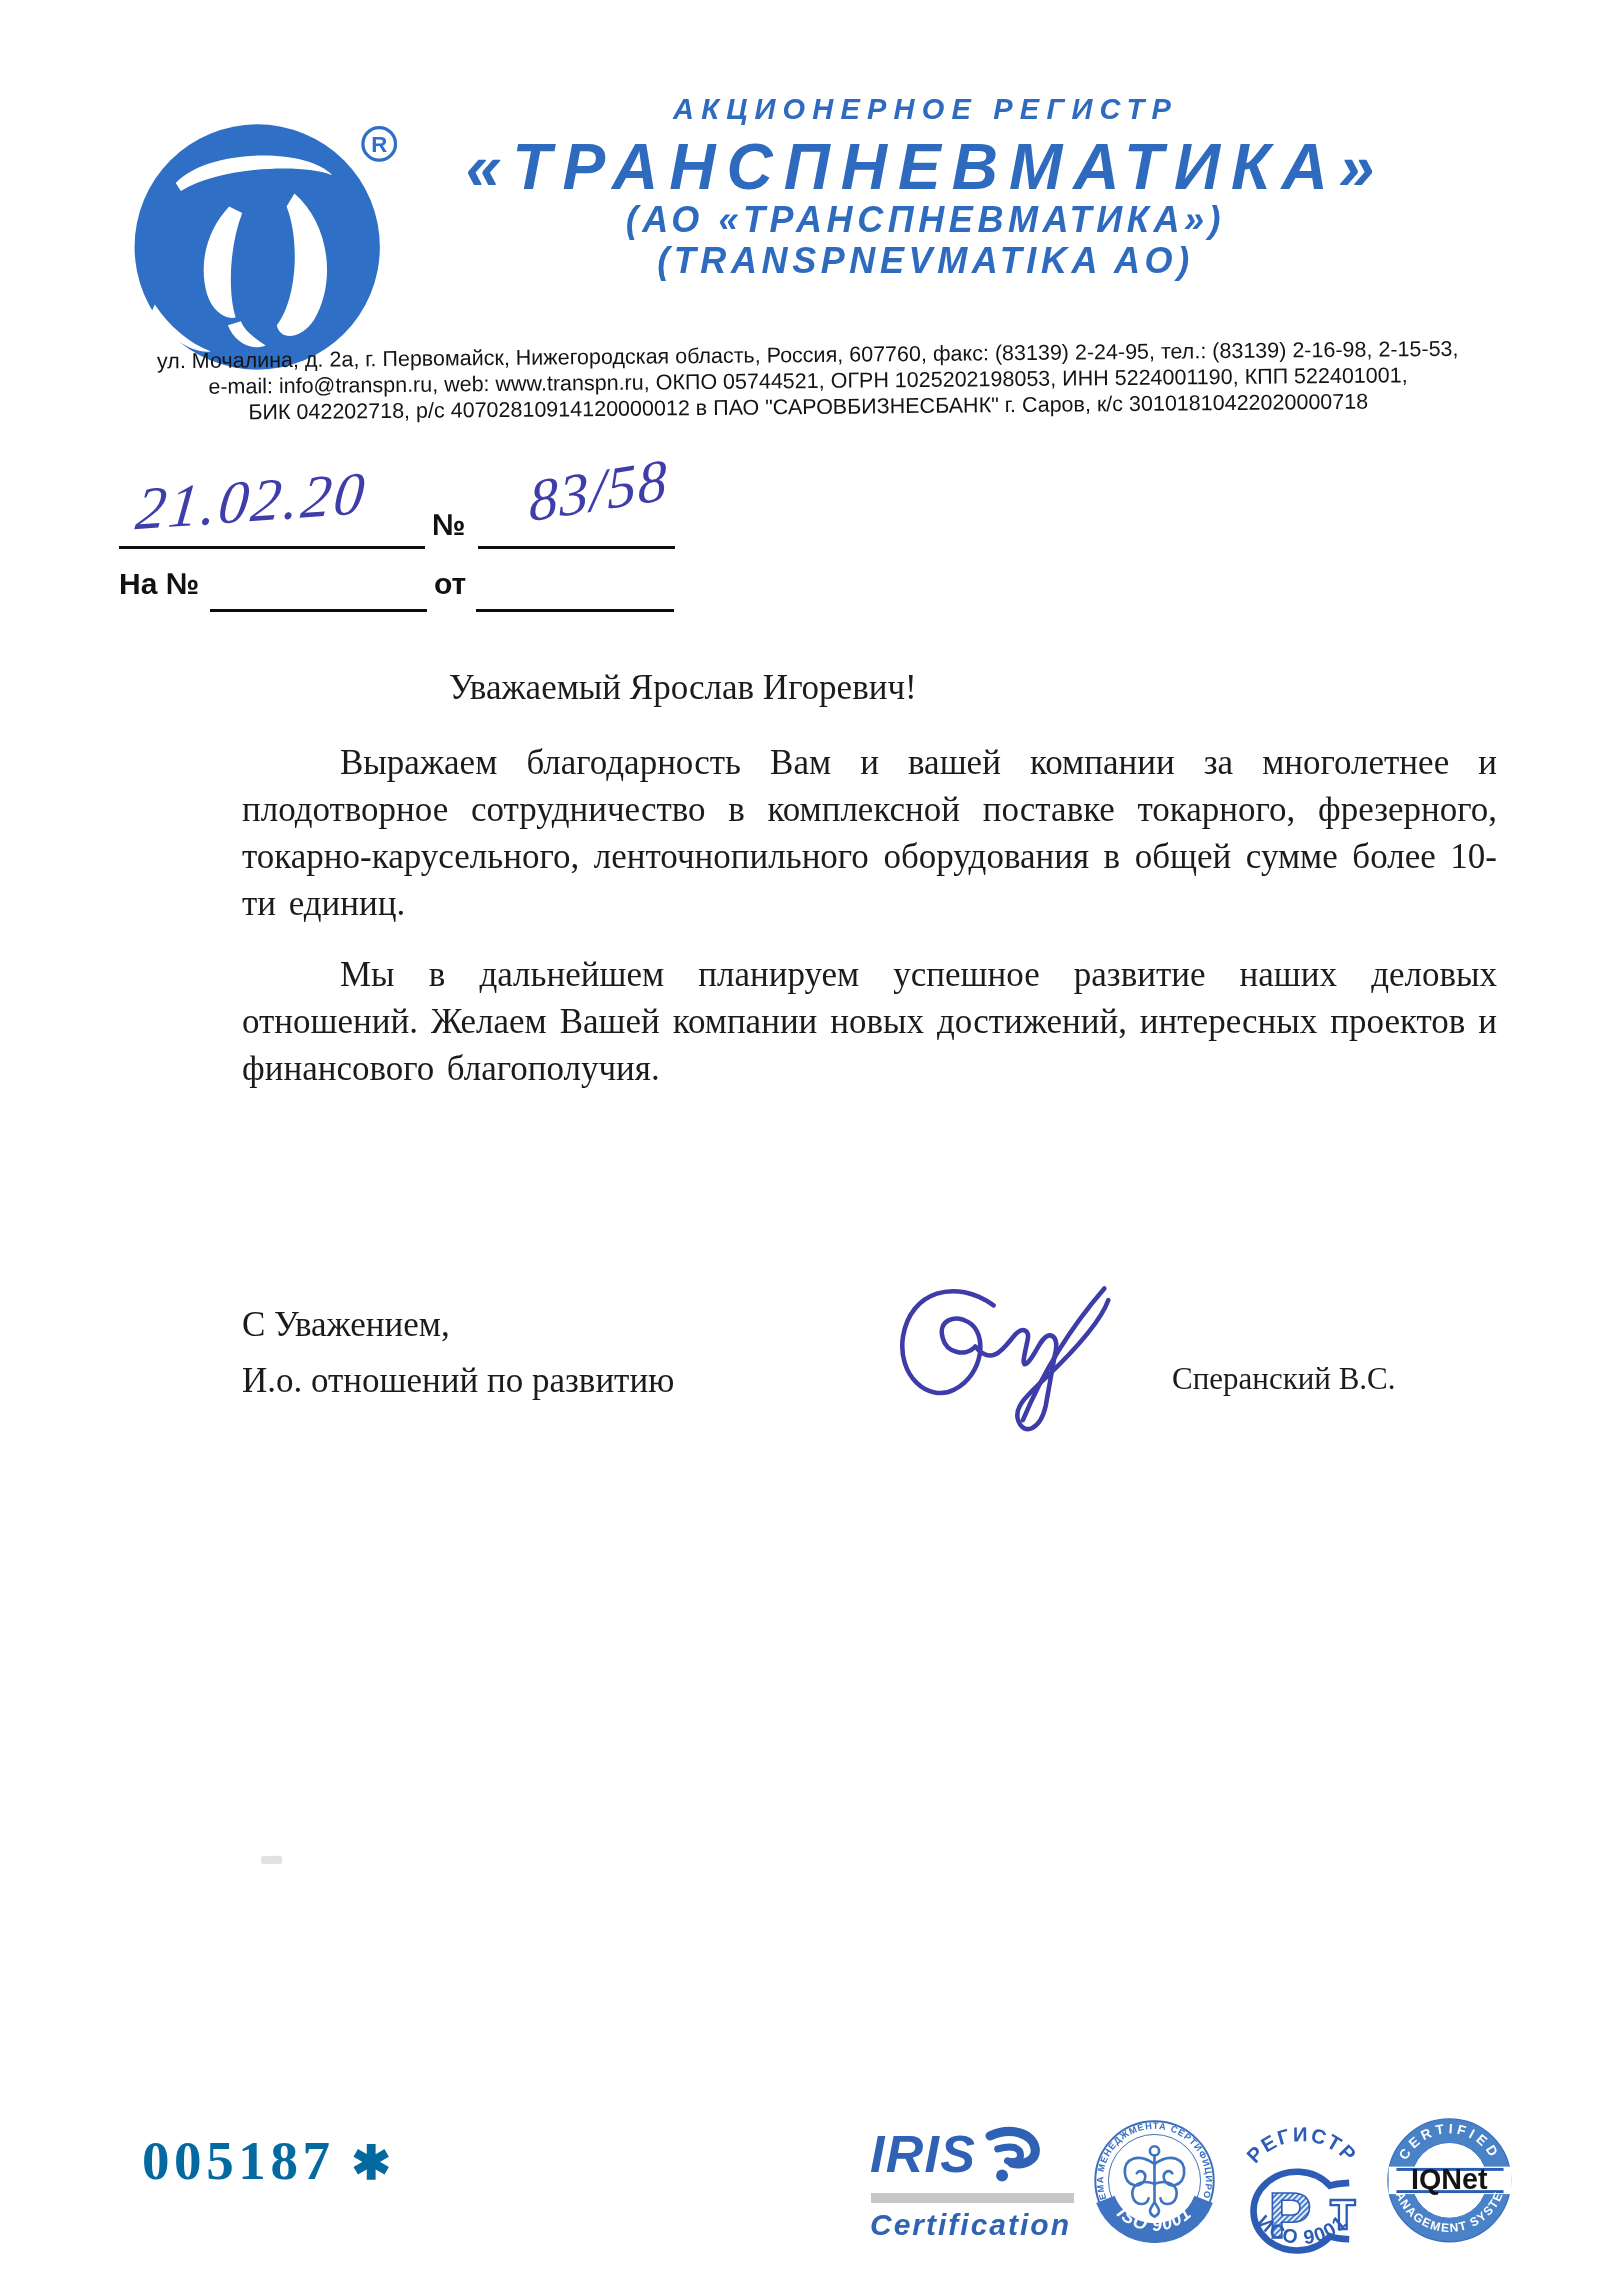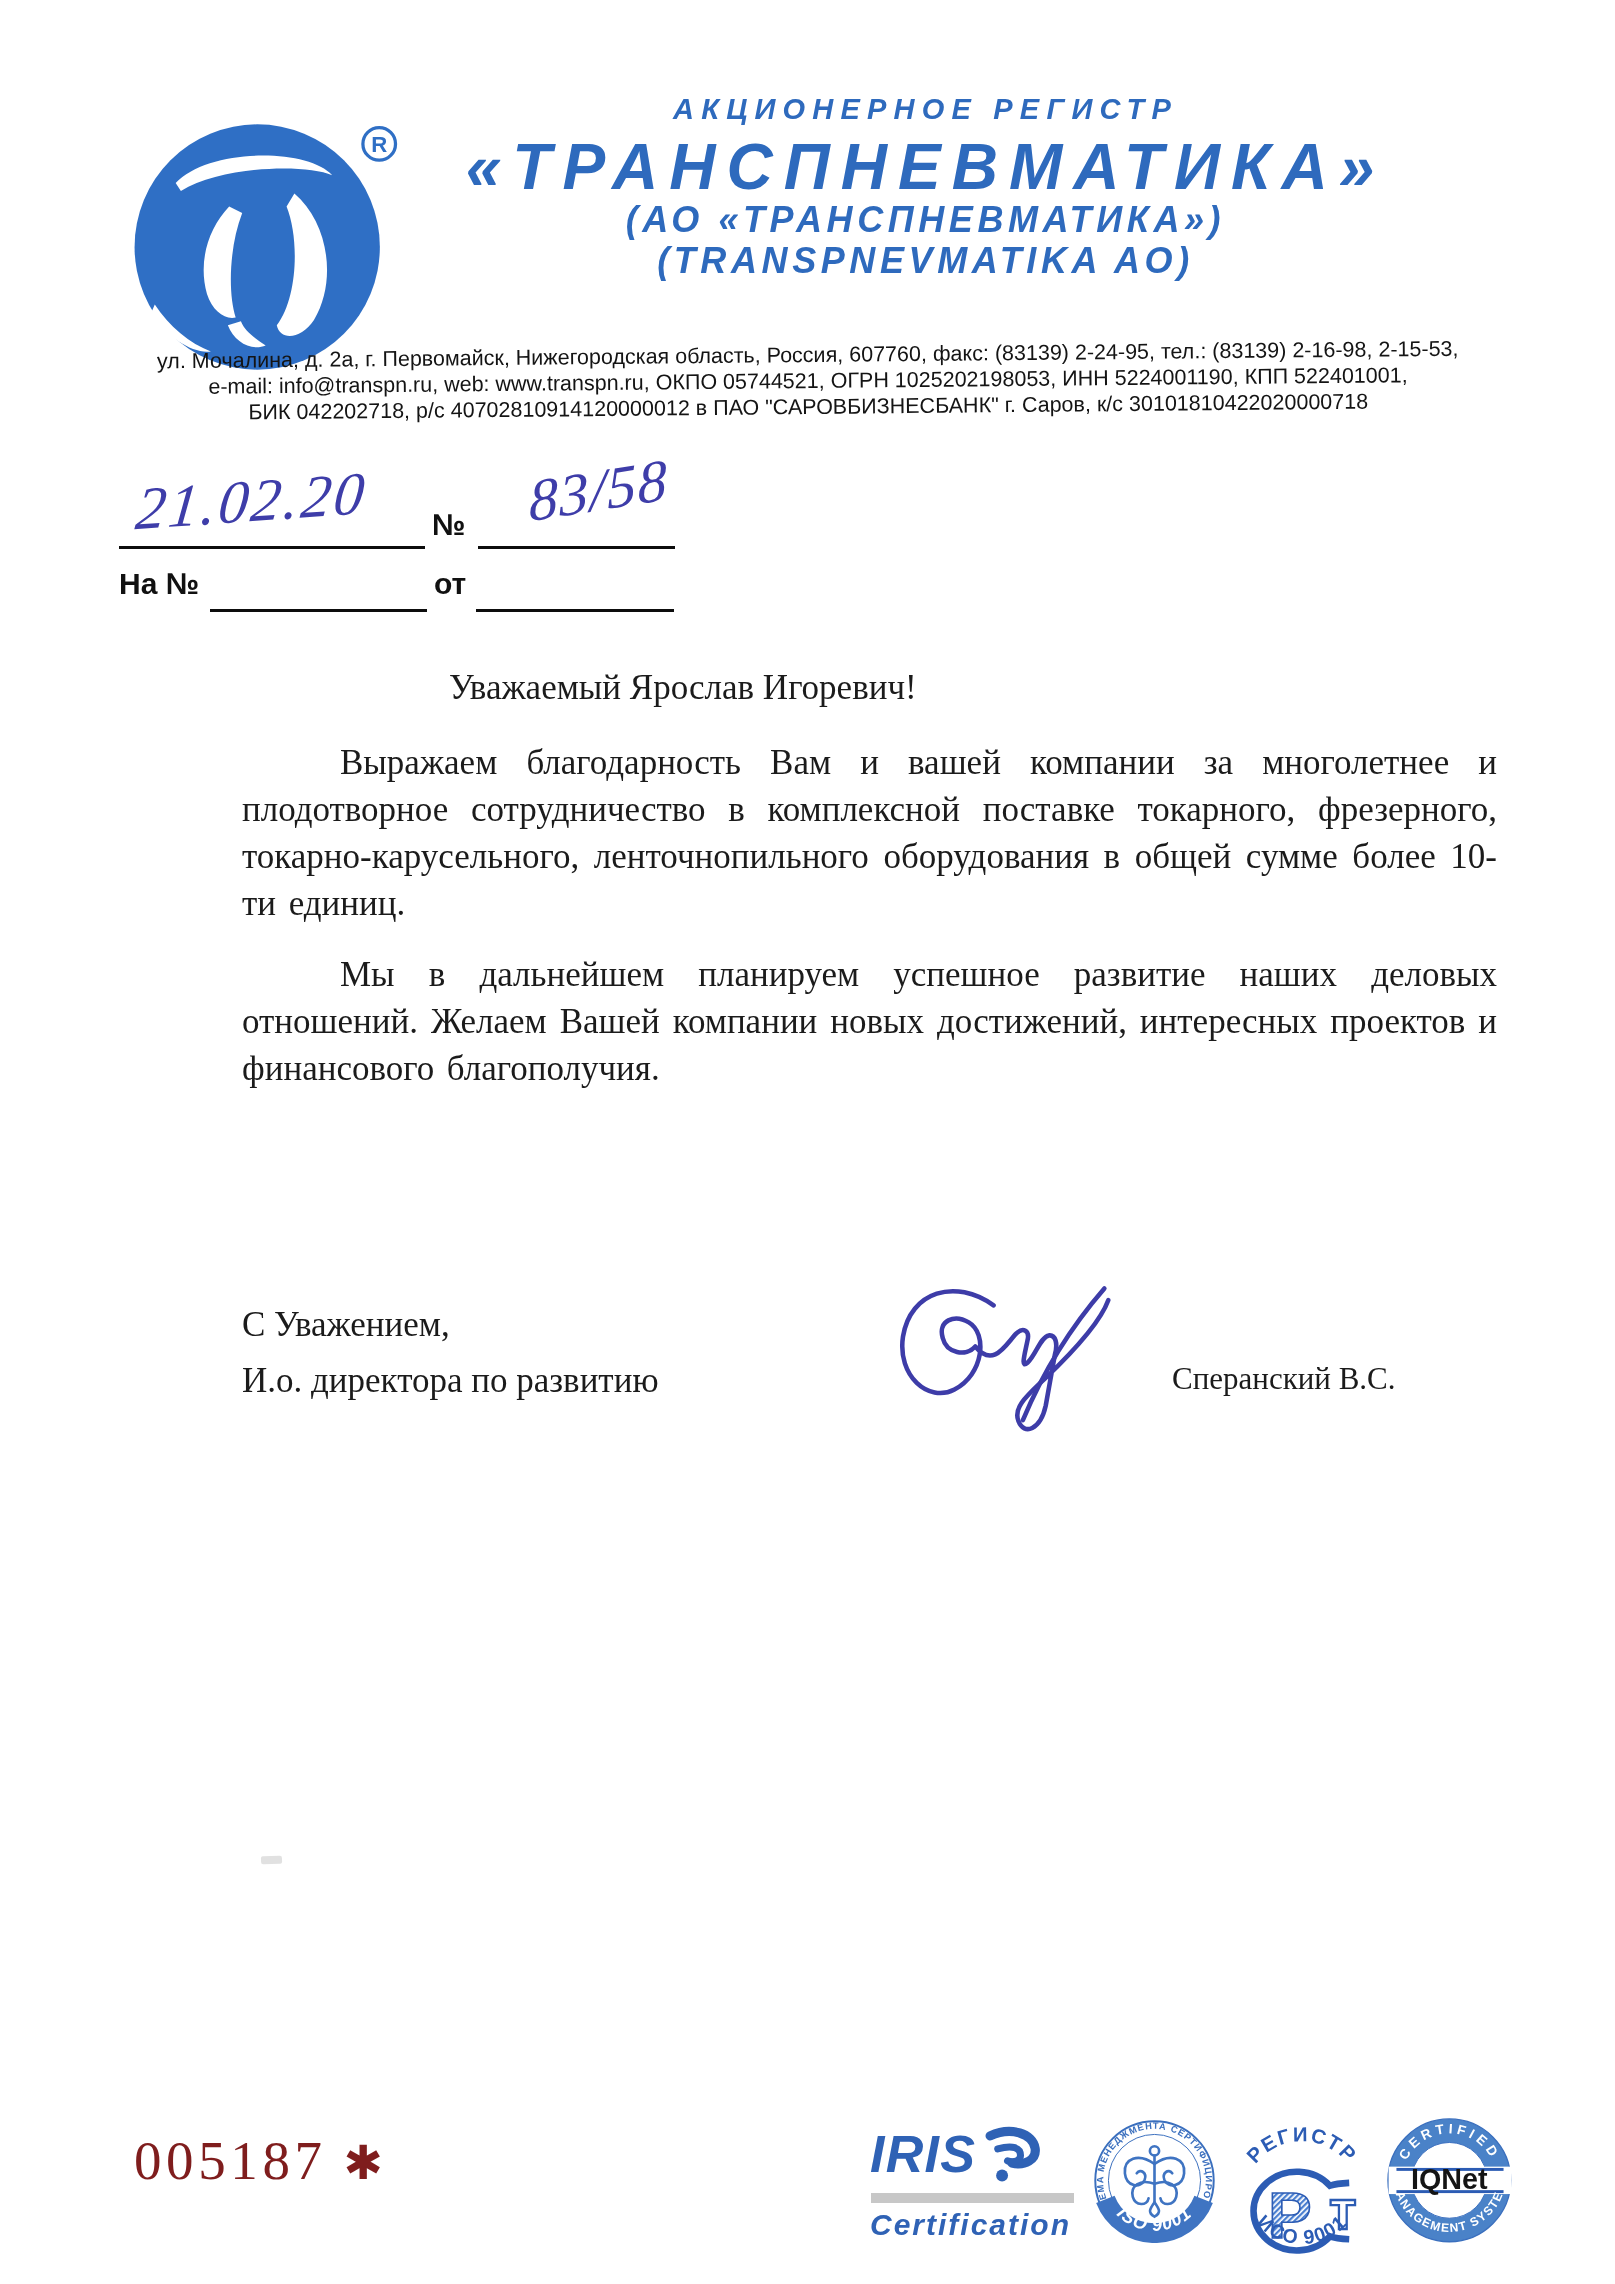--- a/index.html
+++ b/index.html
@@ -36,22 +36,22 @@
   .body-block p{margin:0;text-align:justify;text-indent:98px;word-spacing:3.9px;}
   .body-block p.p-gap{margin-bottom:24px;}
   
   .closing-line1{position:absolute;left:242px;top:1305px;font-size:35px;}
   .closing-line2{position:absolute;left:242px;top:1361px;font-size:35px;}
   .signer-name{position:absolute;left:1172px;top:1361px;font-size:31px;text-align:right;}
   .signature{position:absolute;left:798px;top:1265px;width:339px;height:189px;}
   .artifact{position:absolute;left:261px;top:1856px;width:21px;height:7.8px;background:#c9c9c9;
     opacity:.55;transform:rotate(-2deg);border-radius:2px;}
   
-  .form-number{position:absolute;left:134px;top:2129px;font-size:55px;font-weight:normal;
-    letter-spacing:4.6px;color:#7f1d1d;}
+  .form-number{position:absolute;left:142px;top:2129px;font-size:55px;font-weight:bold;
+    letter-spacing:4.6px;color:#0369a1;}
   .form-number .mark{font-size:47px;margin-left:17px;}
   .iris{position:absolute;left:870px;top:2124px;width:222px;color:#2f62b5;
     font-family:"Liberation Sans",sans-serif;font-style:italic;font-weight:bold;}
   .iris-row{display:flex;align-items:flex-start;}
   .iris-title{font-size:52px;line-height:60px;letter-spacing:1.3px;}
   .iris-swoosh{width:68px;height:65px;margin-left:3.9px;}
   .iris-bar{width:203px;height:9.8px;background:#c7c7c7;margin:3.9px 0 5.2px 1.3px;}
   .iris-sub{font-size:30px;letter-spacing:2px;}
   .badge{position:absolute;}
   .b-iso{left:1092px;top:2118px;width:125px;height:125px;}
@@ -98,21 +98,21 @@
   <div class="ref-label" style="left:434px;top:567px;">от</div>
   <div class="ref-line" style="left:476px;top:609px;width:198px;"></div>
 
   <div class="body-block">
     <div class="salutation">Уважаемый Ярослав Игоревич!</div>
     <p class="p-gap">Выражаем благодарность Вам и вашей компании за многолетнее и плодотворное сотрудничество в комплексной поставке токарного, фрезерного, токарно-карусельного, ленточнопильного оборудования в общей сумме более 10-ти единиц.</p>
     <p>Мы в дальнейшем планируем успешное развитие наших деловых отношений. Желаем Вашей компании новых достижений, интересных проектов и финансового благополучия.</p>
   </div>
 
   <div class="closing-line1">С Уважением,</div>
-  <div class="closing-line2">И.о. директора по развитию</div>
+  <div class="closing-line2">И.о. отношений по развитию</div>
 
   <svg class="signature" viewBox="0 0 520 290">
     <g fill="none" stroke="#3d3ca8" stroke-width="7" stroke-linecap="round" stroke-linejoin="round">
       <path d="M300,62 C242,20 172,40 161,110 C152,170 200,212 240,191
                C285,168 291,105 262,88 C240,75 214,85 222,112 C228,136 258,141 272,125
                C300,160 320,120 335,105 C345,95 356,100 352,116 C348,136 341,160 352,150
                C365,138 372,110 385,108 C395,107 399,120 394,138 L380,216
                C372,252 347,263 338,239 C330,218 352,200 378,175 C420,135 463,90 476,54"></path>
       <path d="M470,36 C430,82 381,152 345,238"></path>
     </g>

